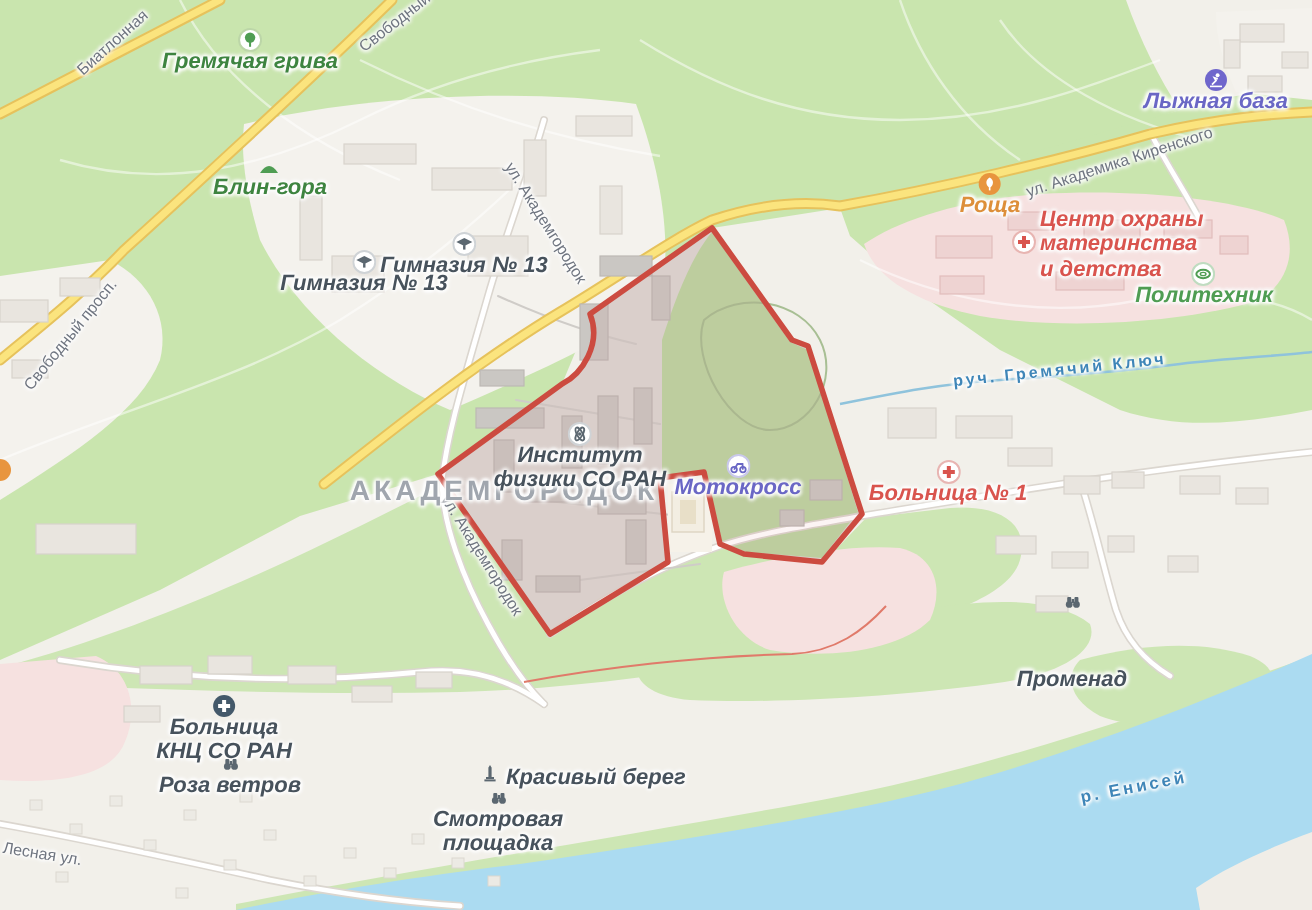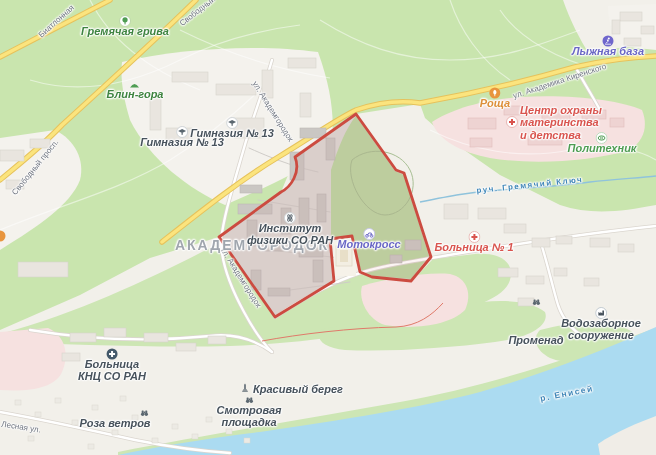--- a/index.html
+++ b/index.html
@@ -314,39 +314,31 @@
             <rect x="3.2" y="3.5" width="2" height="2.5" rx="0.5"></rect>
             <rect x="6.8" y="3.5" width="2" height="2.5" rx="0.5"></rect>
             <circle cx="4.2" cy="7.2" r="1.7"></circle>
             <circle cx="7.8" cy="7.2" r="1.7"></circle>
             <rect x="5.4" y="4.5" width="1.2" height="2"></rect>
           </g>
         </svg></span>
   <span class="t c-slate">Променад</span>
 </div>
 
-<div class="lbl poi" style="left:601px;top:305px;">
-  <span class="ic"><svg width="12" height="12" viewBox="0 0 12 12">
-          <circle cx="6" cy="6" r="5.5" fill="#fff" stroke="#c2cad0"></circle>
-          <path d="M3.2,8.5 V5 L5.2,6.3 V5 L7.2,6.3 V3.5 H8.8 V8.5 Z" fill="#47525c"></path>
-        </svg></span>
-  <span class="t c-slate">Водозаборное</span>
-  <span class="t c-slate">сооружение</span>
-</div>
 
 <div class="lbl poi" style="left:112px;top:346px;">
   <span class="ic"><svg width="12" height="12" viewBox="0 0 12 12">
           <circle cx="6" cy="6" r="5.5" fill="#44596a"></circle>
           <path d="M5,3 h2 v2 h2 v2 h-2 v2 h-2 v-2 h-2 v-2 h2 z" fill="#fff"></path>
         </svg></span>
   <span class="t c-slate">Больница</span>
   <span class="t c-slate">КНЦ СО РАН</span>
 </div>
 
-<div class="lbl poi" style="left:115px;top:405px;align-items:flex-end;">
+<div class="lbl poi" style="left:115px;top:375px;">
   <span class="ic"><svg width="12" height="12" viewBox="0 0 12 12">
           <g fill="#5b6770">
             <rect x="3.2" y="3.5" width="2" height="2.5" rx="0.5"></rect>
             <rect x="6.8" y="3.5" width="2" height="2.5" rx="0.5"></rect>
             <circle cx="4.2" cy="7.2" r="1.7"></circle>
             <circle cx="7.8" cy="7.2" r="1.7"></circle>
             <rect x="5.4" y="4.5" width="1.2" height="2"></rect>
           </g>
         </svg></span>
   <span class="t c-slate">Роза ветров</span>

